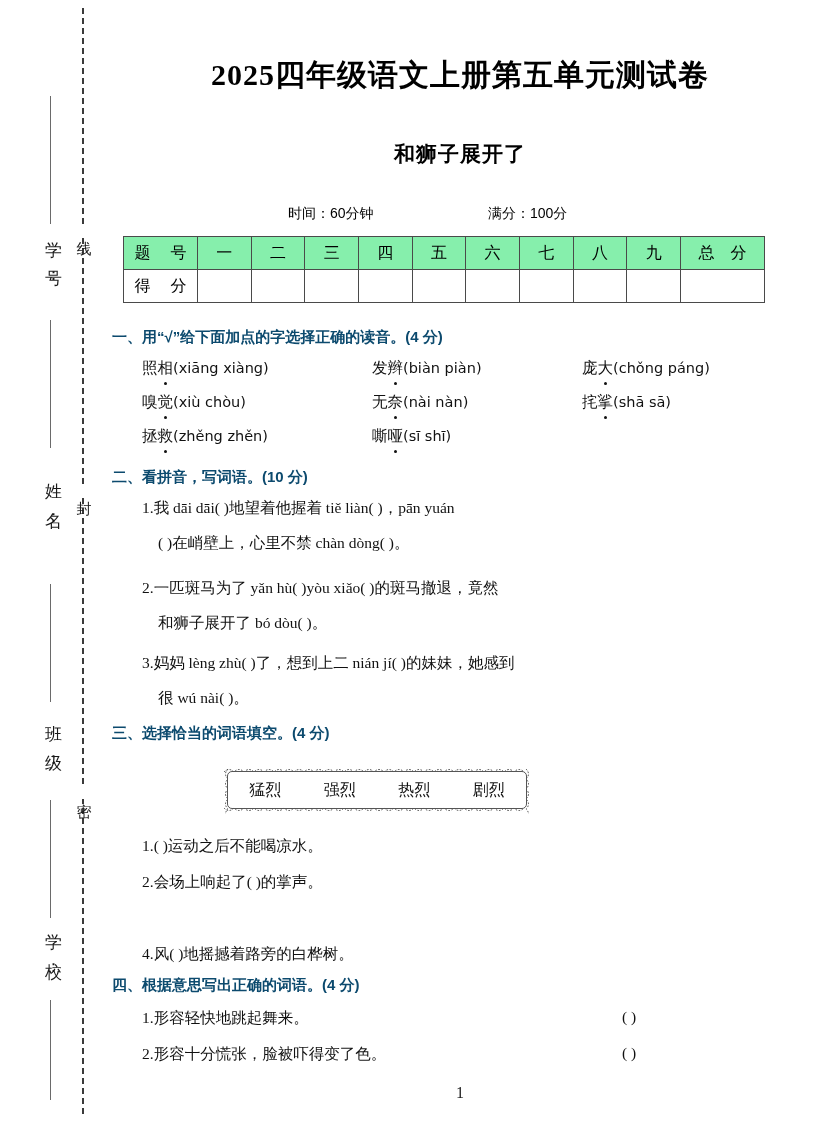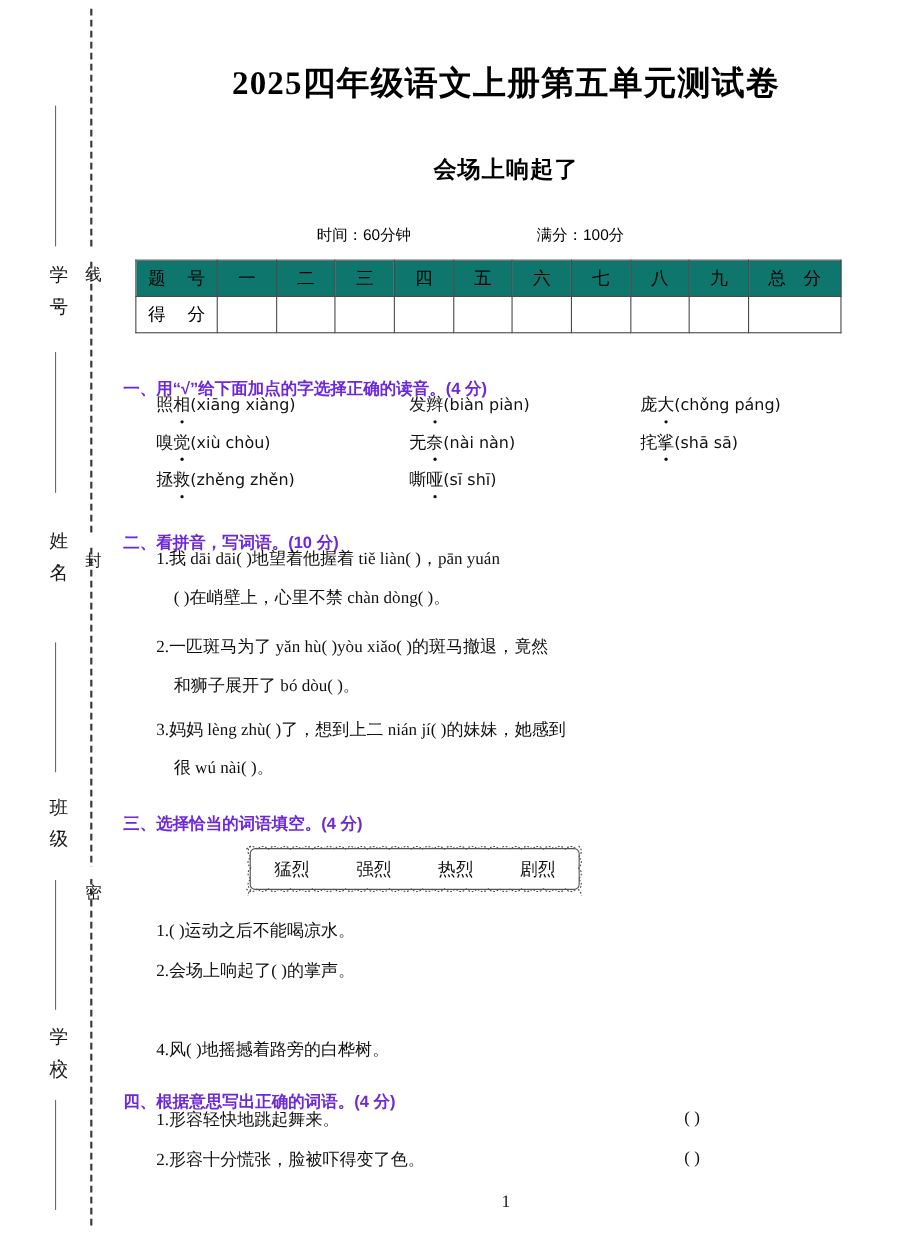--- a/index.html
+++ b/index.html
@@ -121,34 +121,33 @@
   }
   #score-table td {
     border: 1px solid #4a4a4a;
     height: 33px;
     text-align: center;
     vertical-align: middle;
     font-family: "Liberation Serif", "DejaVu Serif", serif;
     font-size: 16px;
     color: #000;
   }
-  #score-table tr.head td { background: #0f766e; }
+  #score-table tr.head td { background: #86efac; }
   #score-table td.lbl { width: 74px; letter-spacing: 8px; text-indent: 8px; }
   #score-table td.tot { width: 84px; letter-spacing: 6px; text-indent: 6px; }
 
   
   .sec-head {
     position: absolute;
     font-family: "Liberation Sans", "DejaVu Sans", sans-serif;
     font-size: 15px;
     font-weight: bold;
-    color: #6d28d9;
+    color: #0c4a6e;
     white-space: nowrap;
     left: 2px;
-    margin-top: 16px;
   }
 
   .qline {
     position: absolute;
     font-family: "Liberation Serif", "DejaVu Serif", serif;
     font-size: 15.5px;
     color: #111;
     white-space: nowrap;
   }
   .py { font-family: "DejaVu Sans", sans-serif; font-size: 14.5px; }
@@ -222,21 +221,21 @@
 
     <div class="vtext sealchar sc-xian">线</div>
     <div class="vtext sealchar sc-feng">封</div>
     <div class="vtext sealchar sc-mi">密</div>
   </div>
 
   <div id="content">
 
     <div class="main-title">2025四年级语文上册第五单元测试卷</div>
 
-    <div class="sub-title">会场上响起了</div>
+    <div class="sub-title">和狮子展开了</div>
 
     <div class="meta-row">
       <span class="m-time">时间：60分钟</span>
       <span class="m-score">满分：100分</span>
     </div>
 
     <table id="score-table">
       <tbody>
           <tr class="head">
         <td class="lbl">题 号</td>

